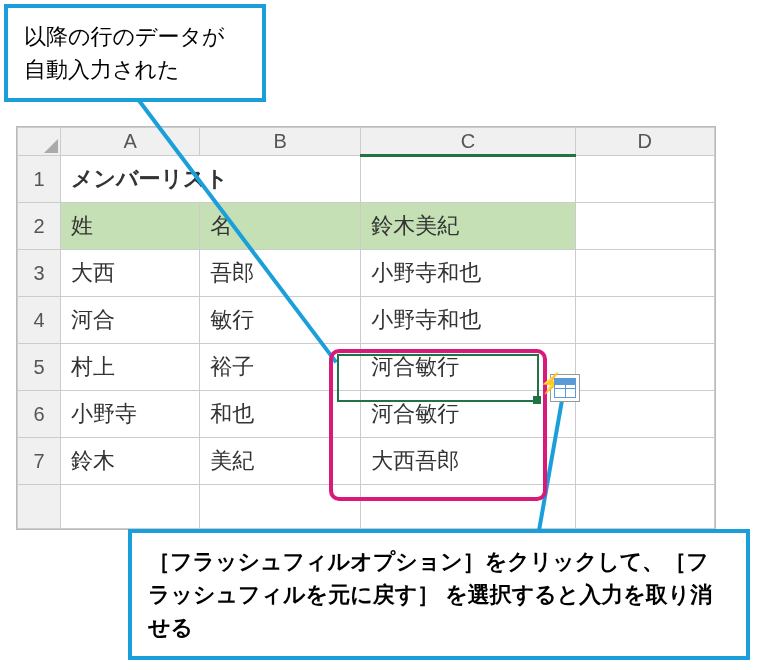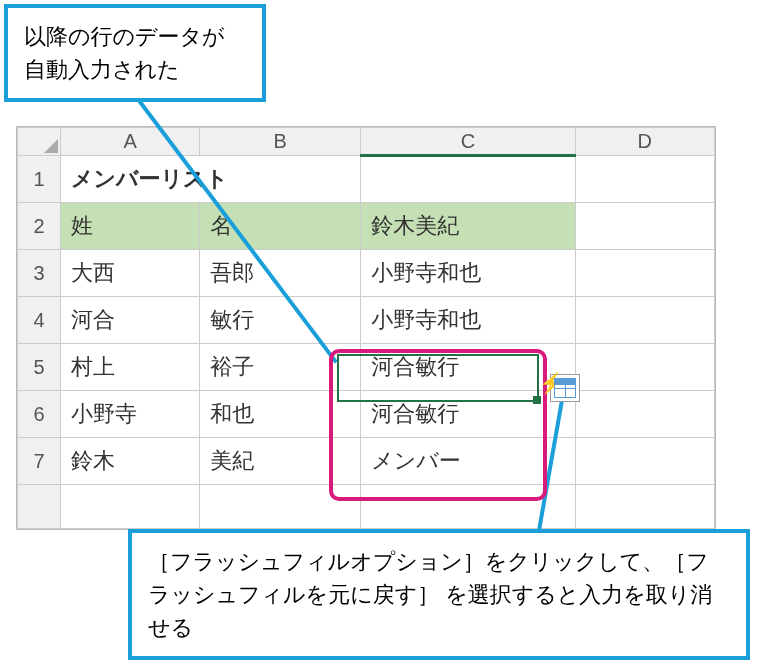--- a/index.html
+++ b/index.html
@@ -25,20 +25,21 @@
     }
     .callout-top {
       top: 4px;
       left: 4px;
       width: 262px;
     }
     .callout-bottom {
       bottom: 10px;
       left: 128px;
       width: 622px;
+      font-weight: bold;
     }
     .leader-line {
       position: absolute;
       background: #1a9fda;
       z-index: 5;
       transform-origin: top left;
     }
     .spreadsheet-wrap {
       position: absolute;
       top: 126px;
@@ -228,21 +229,21 @@
       <th class="rowhead">6</th>
       <td>小野寺</td>
       <td>和也</td>
       <td>河合敏行</td>
       <td></td>
     </tr>
     <tr>
       <th class="rowhead">7</th>
       <td>鈴木</td>
       <td>美紀</td>
-      <td>メンバー</td>
+      <td>大西吾郎</td>
       <td></td>
     </tr>
     <tr class="row8">
       <th class="rowhead" style="height:14px;"></th>
       <td></td>
       <td></td>
       <td></td>
       <td></td>
     </tr>
   </tbody>

